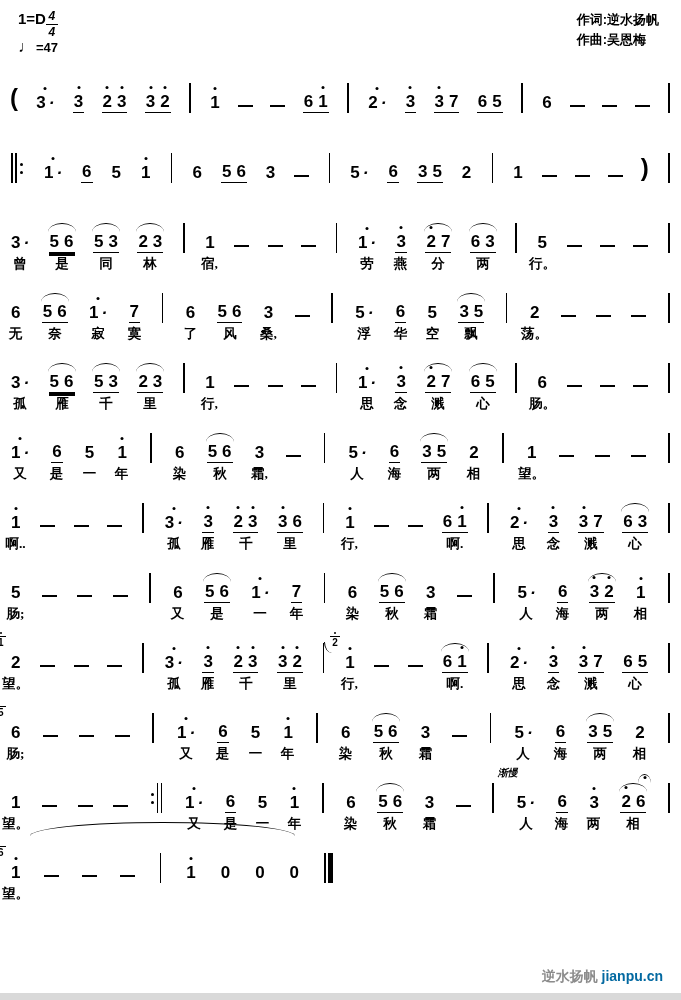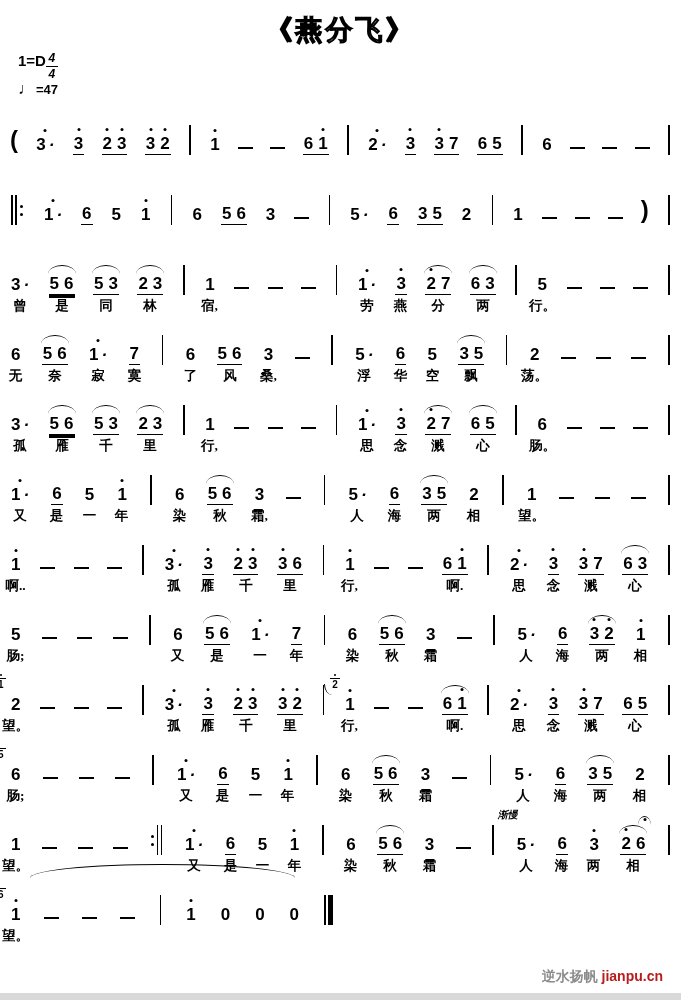--- a/index.html
+++ b/index.html
@@ -62,35 +62,38 @@
            border-top:1.6px solid #000;border-radius:50% 50% 0 0 / 100% 100% 0 0;}
 
   
   .footer{position:absolute;right:18px;bottom:14px;font-size:14px;font-weight:bold;}
   .bottom-strip{position:absolute;left:0;right:0;bottom:0;height:7px;background:#d9d9d9;}
 </style>
 </head>
 <body>
 
 <div class="page">
-  <div class="title">《燕分飞》</div>
 
   <div class="header">
     <div class="keysig">
       <span>1=D</span>
       <span class="frac">
         <i>4</i>
         <i class="fline"></i>
         <i>4</i>
       </span>
     </div>
     <div class="tempo">
       <span class="qnote">♩</span>
       <span>=47</span>
     </div>
+    <div class="credits">
+      <div>作词:逆水扬帆</div>
+      <div>作曲:吴恩梅</div>
+    </div>
   </div>
 
   <div id="music">
       <div class="mline" style="position: relative;">
         <div class="nrow">
           <span class="tok barline">
             <span class="par">(</span>
           </span>
           <span class="tok note">
             <span class="body">
@@ -1299,15 +1302,15 @@
         </div>
         <div class="lrow">
           <span class="lyric" style="left: 5.5px;">望。</span>
         </div>
       </div>
     </div>
 </div>
 
 <div class="footer">
   <span id="footer-name" style="color: rgb(140, 140, 140);">逆水扬帆</span>
-  <span id="footer-url" style="color: #b91c1c;">jianpu.cn</span>
+  <span id="footer-url" style="color: #0369a1;">jianpu.cn</span>
 </div>
 <div class="bottom-strip"></div>
 
 </body></html>

